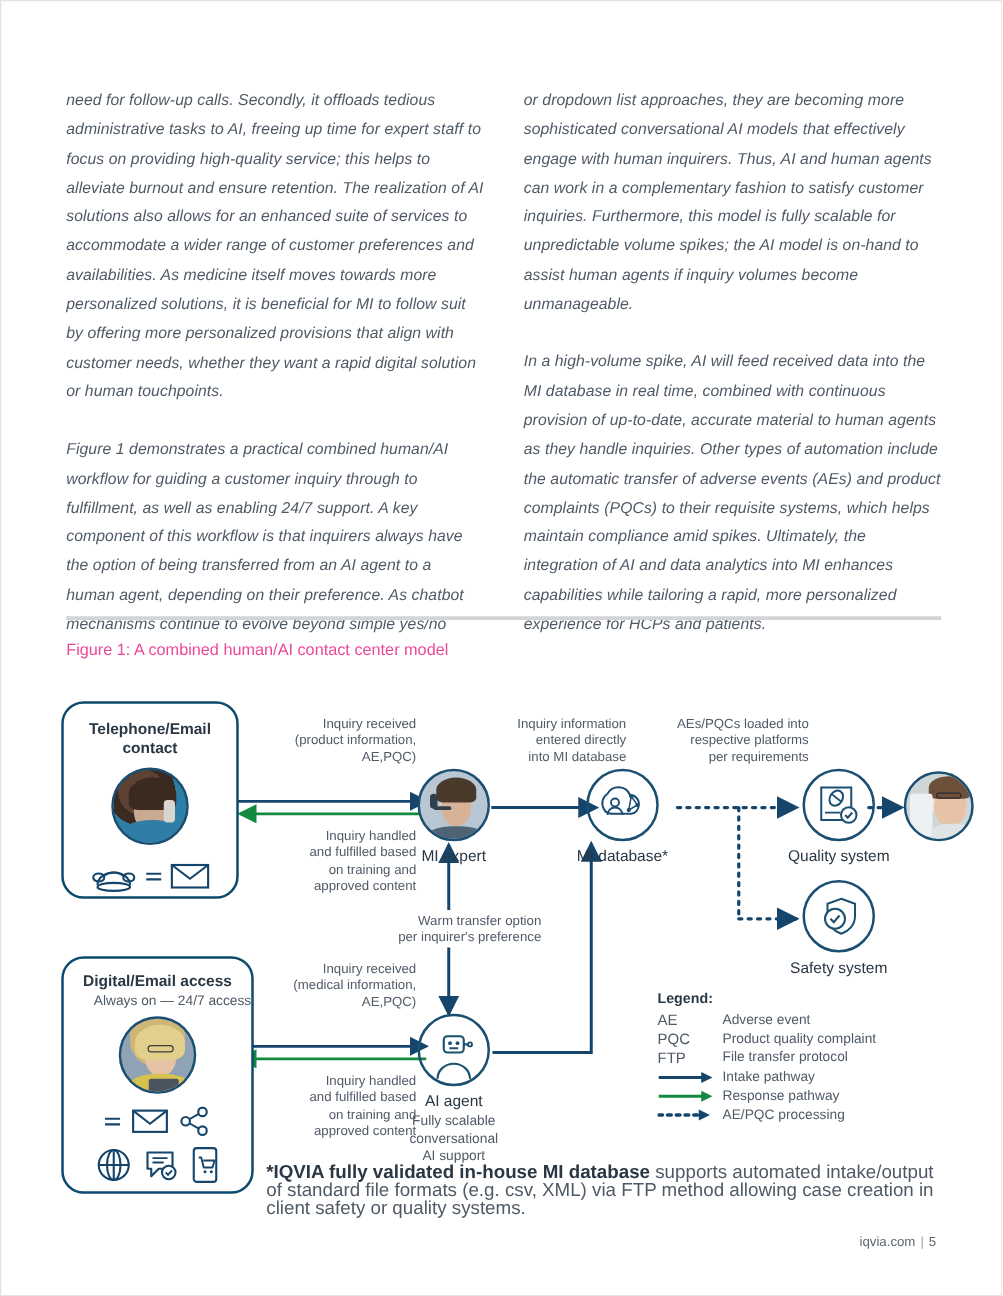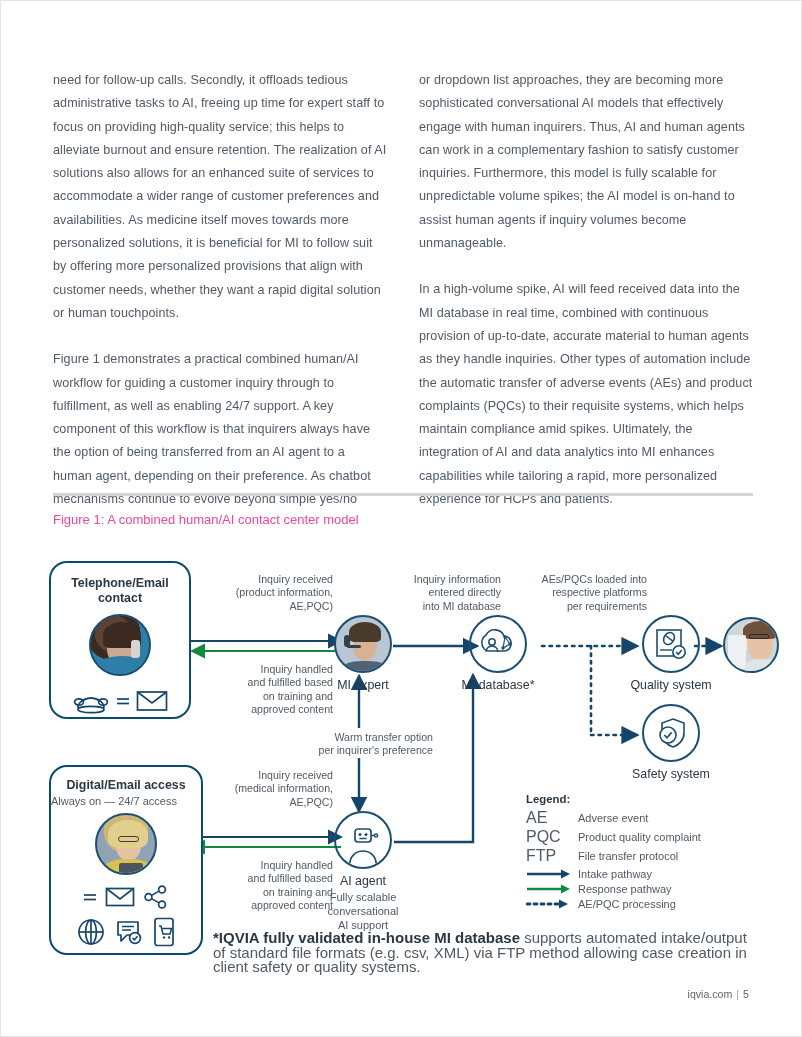--- a/index.html
+++ b/index.html
@@ -16,20 +16,21 @@
     overflow: hidden;
   }
 
   
   .cols {
     position: absolute;
     left: 52px; top: 68px;
     width: 700px;
     display: flex;
     gap: 32px;
+    font-style: italic;
   }
   .col { width: 334px; }
   .col p {
     font-size: 12.6px;
     line-height: 23.3px;
     color: #4f5a66;
     letter-spacing: 0.005em;
     margin-bottom: 23px;
   }
   .col p:last-child { margin-bottom: 0; }
@@ -67,21 +68,21 @@
     background: #ffffff;
   }
   .chan-title {
     text-align: center;
     font-size: 12.4px;
     font-weight: bold;
     color: #2a3744;
     line-height: 15px;
   }
   .chan-sub {
-    text-align: left;
+    text-align: right;
     font-size: 11px;
     color: #4f5a66;
     margin-top: 2px;
   }
 
   
   .avatar {
     border-radius: 50%;
     border: 2px solid #1b4f72;
     overflow: hidden;
@@ -117,21 +118,21 @@
   .legend {
     position: absolute;
     left: 481px; top: 240px;
     width: 225px;
   }
   .legend-title {
     font-size: 11.4px; font-weight: bold; color: #2a3744;
     margin-bottom: 4px;
   }
   .legend-row { display: flex; align-items: center; margin-bottom: 1px; }
-  .legend-abbr { width: 52px; font-size: 16px; color: #4f5a66; }
+  .legend-abbr { width: 52px; font-size: 12px; color: #4f5a66; }
   .legend-def  { font-size: 11px; color: #4f5a66; }
   .legend-row.path { margin-top: 3px; }
   .legend-swatch { width: 52px; display: flex; align-items: center; }
 
   
   .footnote {
     position: absolute;
     left: 212px; top: 930px;
     width: 540px;
     font-size: 15px;

